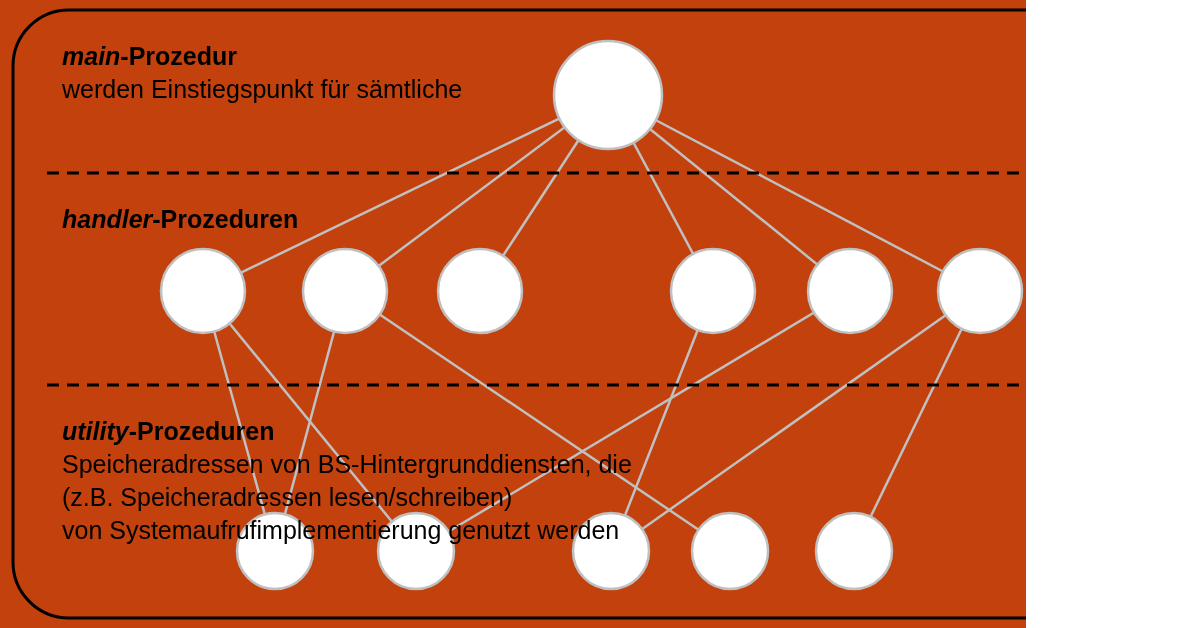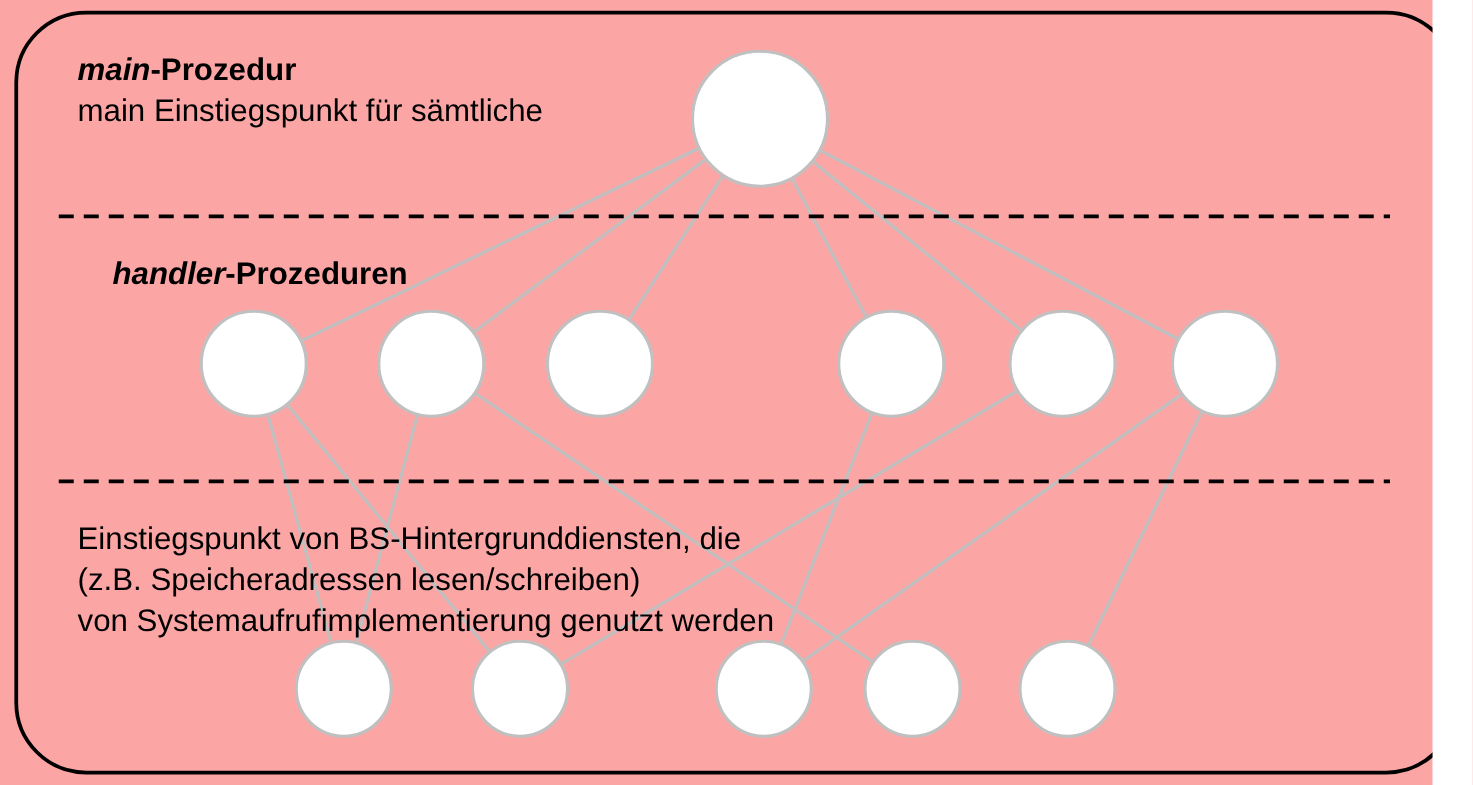--- a/index.html
+++ b/index.html
@@ -1,19 +1,19 @@
 <!DOCTYPE html>
 <html><head>
 <meta charset="utf-8">
 <style>
   html,body{margin:0;padding:0;background:#ffffff;}
   .canvas{
     position:relative;
-    width:1146px;height:628px;
-    background:#fca5a5;
+    width:1026px;height:628px;
+    background:#c2410c;
     font-family:"Liberation Sans", sans-serif;
     overflow:hidden;
   }
   .diagram-svg{position:absolute;left:0;top:0;}
   .layer-label{
     position:absolute;
     color:#000000;
     font-size:25px;
     line-height:33px;
     white-space:nowrap;
@@ -54,26 +54,27 @@
       <circle cx="611" cy="551" r="38" fill="#ffffff" stroke="#c0c0c0" stroke-width="2.5"></circle>
       <circle cx="730" cy="551" r="38" fill="#ffffff" stroke="#c0c0c0" stroke-width="2.5"></circle>
       <circle cx="854" cy="551" r="38" fill="#ffffff" stroke="#c0c0c0" stroke-width="2.5"></circle>
       <line x1="47" y1="173" x2="1112" y2="173" stroke="#000000" stroke-width="3" stroke-dasharray="12 8"></line>
       <line x1="47" y1="385" x2="1112" y2="385" stroke="#000000" stroke-width="3" stroke-dasharray="12 8"></line>
       <rect x="13" y="10" width="1152" height="608" rx="56" ry="56" fill="none" stroke="#000000" stroke-width="3"></rect>
     </svg>
 
   <div class="layer-label" style="left:62px; top:40px;">
     <div class="layer-title"><span class="layer-term">main</span><span class="layer-suffix">-Prozedur</span></div>
-    <div>main Einstiegspunkt für sämtliche</div>
+    <div>werden Einstiegspunkt für sämtliche</div>
   </div>
 
-  <div class="layer-label" style="left:62px; top:203px;margin-left:28px;">
+  <div class="layer-label" style="left:62px; top:203px;">
     <div class="layer-title"><span class="layer-term">handler</span><span class="layer-suffix">-Prozeduren</span></div>
   </div>
 
   <div class="layer-label" style="left:62px; top:415px;">
-    <div>Einstiegspunkt von BS-Hintergrunddiensten, die</div>
+    <div class="layer-title"><span class="layer-term">utility</span><span class="layer-suffix">-Prozeduren</span></div>
+    <div>Speicheradressen von BS-Hintergrunddiensten, die</div>
     <div>(z.B. Speicheradressen lesen/schreiben)</div>
     <div>von Systemaufrufimplementierung genutzt werden</div>
   </div>
 
 </div>
 
 </body></html>

